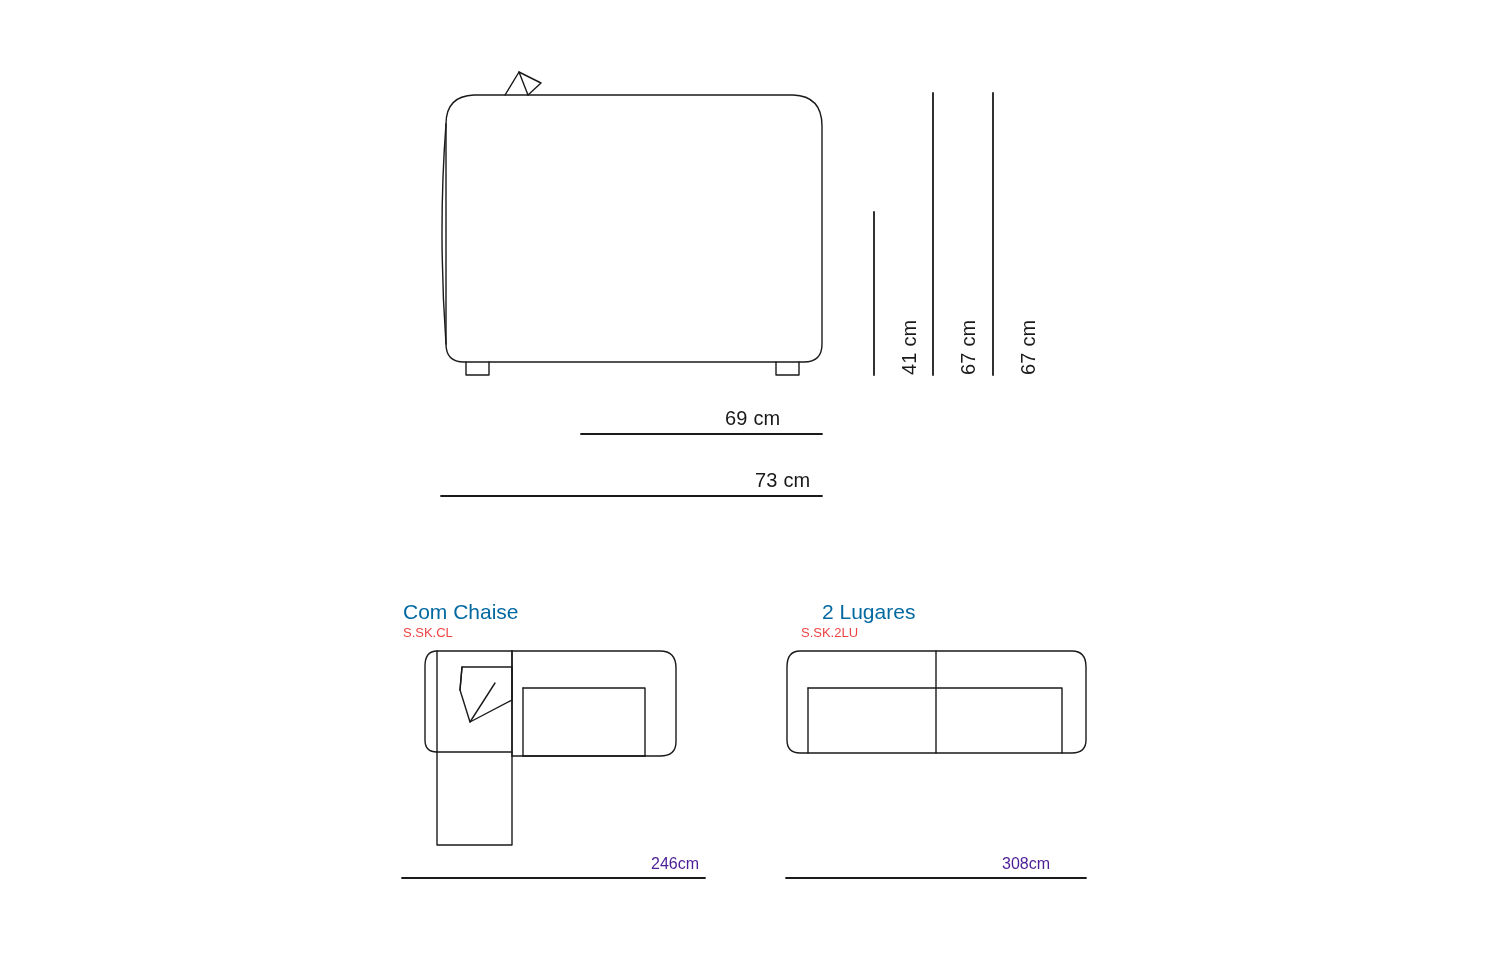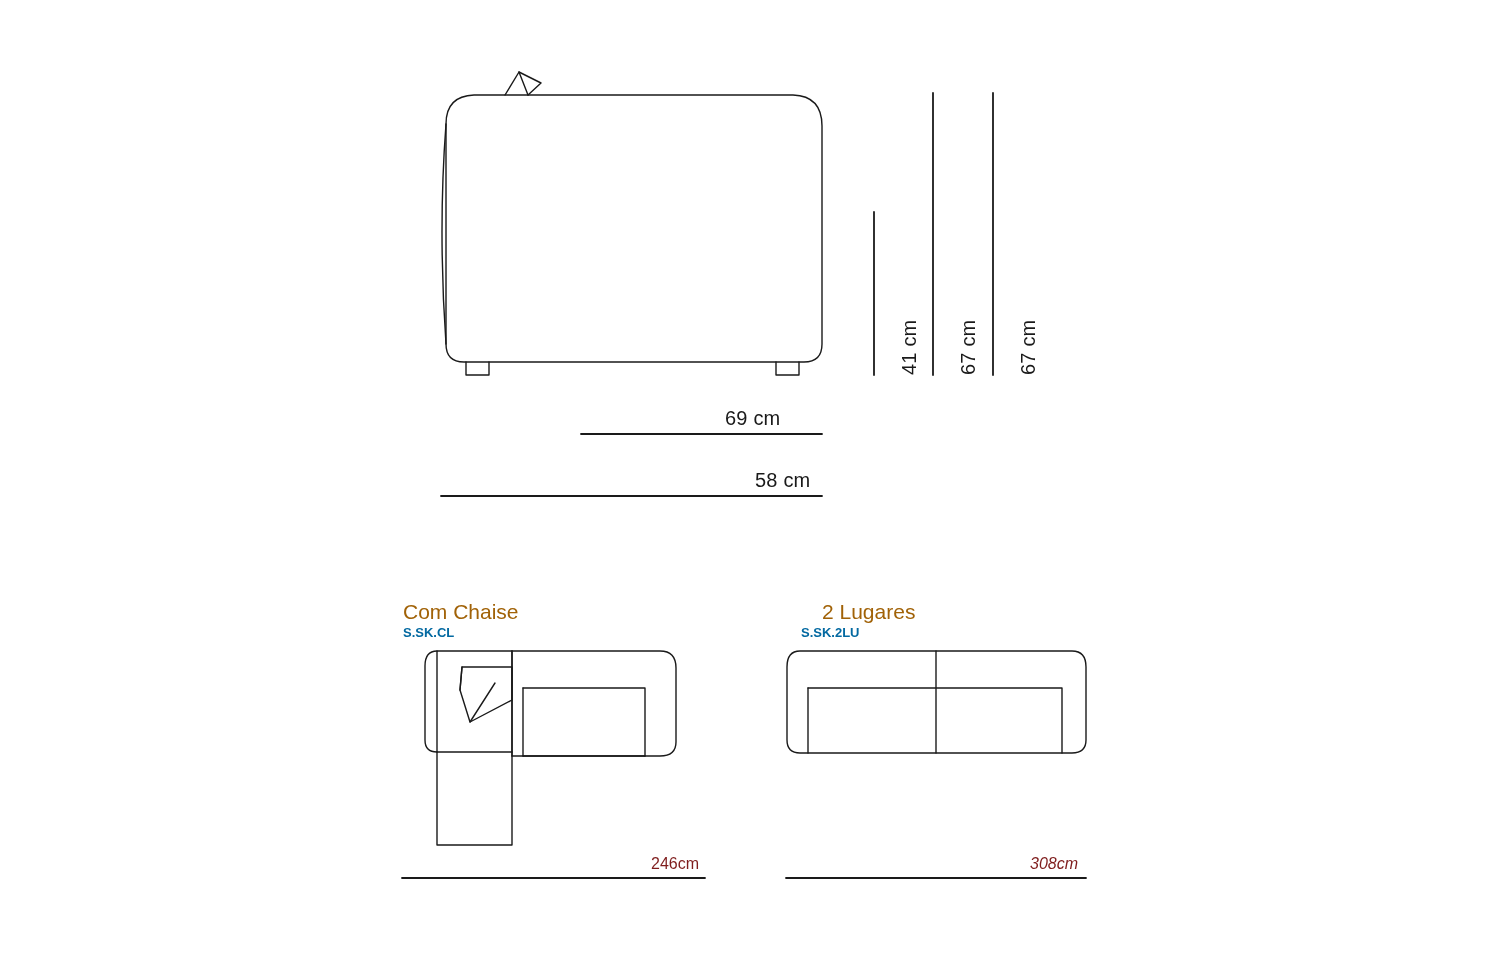--- a/index.html
+++ b/index.html
@@ -34,34 +34,33 @@
     color: #1a1a1a;
     white-space: nowrap;
   }
   .dim-label.vertical {
     transform-origin: left top;
     transform: rotate(-90deg);
   }
   .variant-title {
     position: absolute;
     font-size: 21px;
-    color: #a16207;
+    color: #0369a1;
     white-space: nowrap;
   }
   .variant-code {
     position: absolute;
     font-size: 13px;
-    color: #0369a1;
+    color: #ef4444;
     white-space: nowrap;
-    font-weight: bold;
   }
   .variant-dim {
     position: absolute;
     font-size: 16px;
-    color: #7f1d1d;
+    color: #4c1d95;
     white-space: nowrap;
   }
 </style>
 </head>
 <body>
 
 <div class="stage">
 
   <svg class="drawing" viewBox="0 0 1500 955">
     <g fill="none" stroke="#1a1a1a" stroke-width="1.4" stroke-linejoin="round" stroke-linecap="round">
@@ -136,23 +135,23 @@
   </svg>
 
   <div class="dim-label vertical" style="left:898px; top:375px;">41 cm</div>
 
   <div class="dim-label vertical" style="left:957px; top:375px;">67 cm</div>
 
   <div class="dim-label vertical" style="left:1017px; top:375px;">67 cm</div>
 
   <div class="dim-label" style="left:725px; top:407px;">69 cm</div>
 
-  <div class="dim-label" style="left:755px; top:469px;">58 cm</div>
+  <div class="dim-label" style="left:755px; top:469px;">73 cm</div>
 
   <div class="variant-title" style="left:403px; top:600px;">Com Chaise</div>
   <div class="variant-code" style="left:403px; top:625px;">S.SK.CL</div>
   <div class="variant-dim" style="left:651px; top:855px;">246cm</div>
 
   <div class="variant-title" style="left:786px; top:600px;margin-left:36px;">2 Lugares</div>
   <div class="variant-code" style="left:786px; top:625px;margin-left:15px;">S.SK.2LU</div>
-  <div class="variant-dim" style="left:1030px; top:855px;font-style:italic;">308cm</div>
+  <div class="variant-dim" style="left:1002px; top:855px;">308cm</div>
 
 </div>
 
 </body></html>

